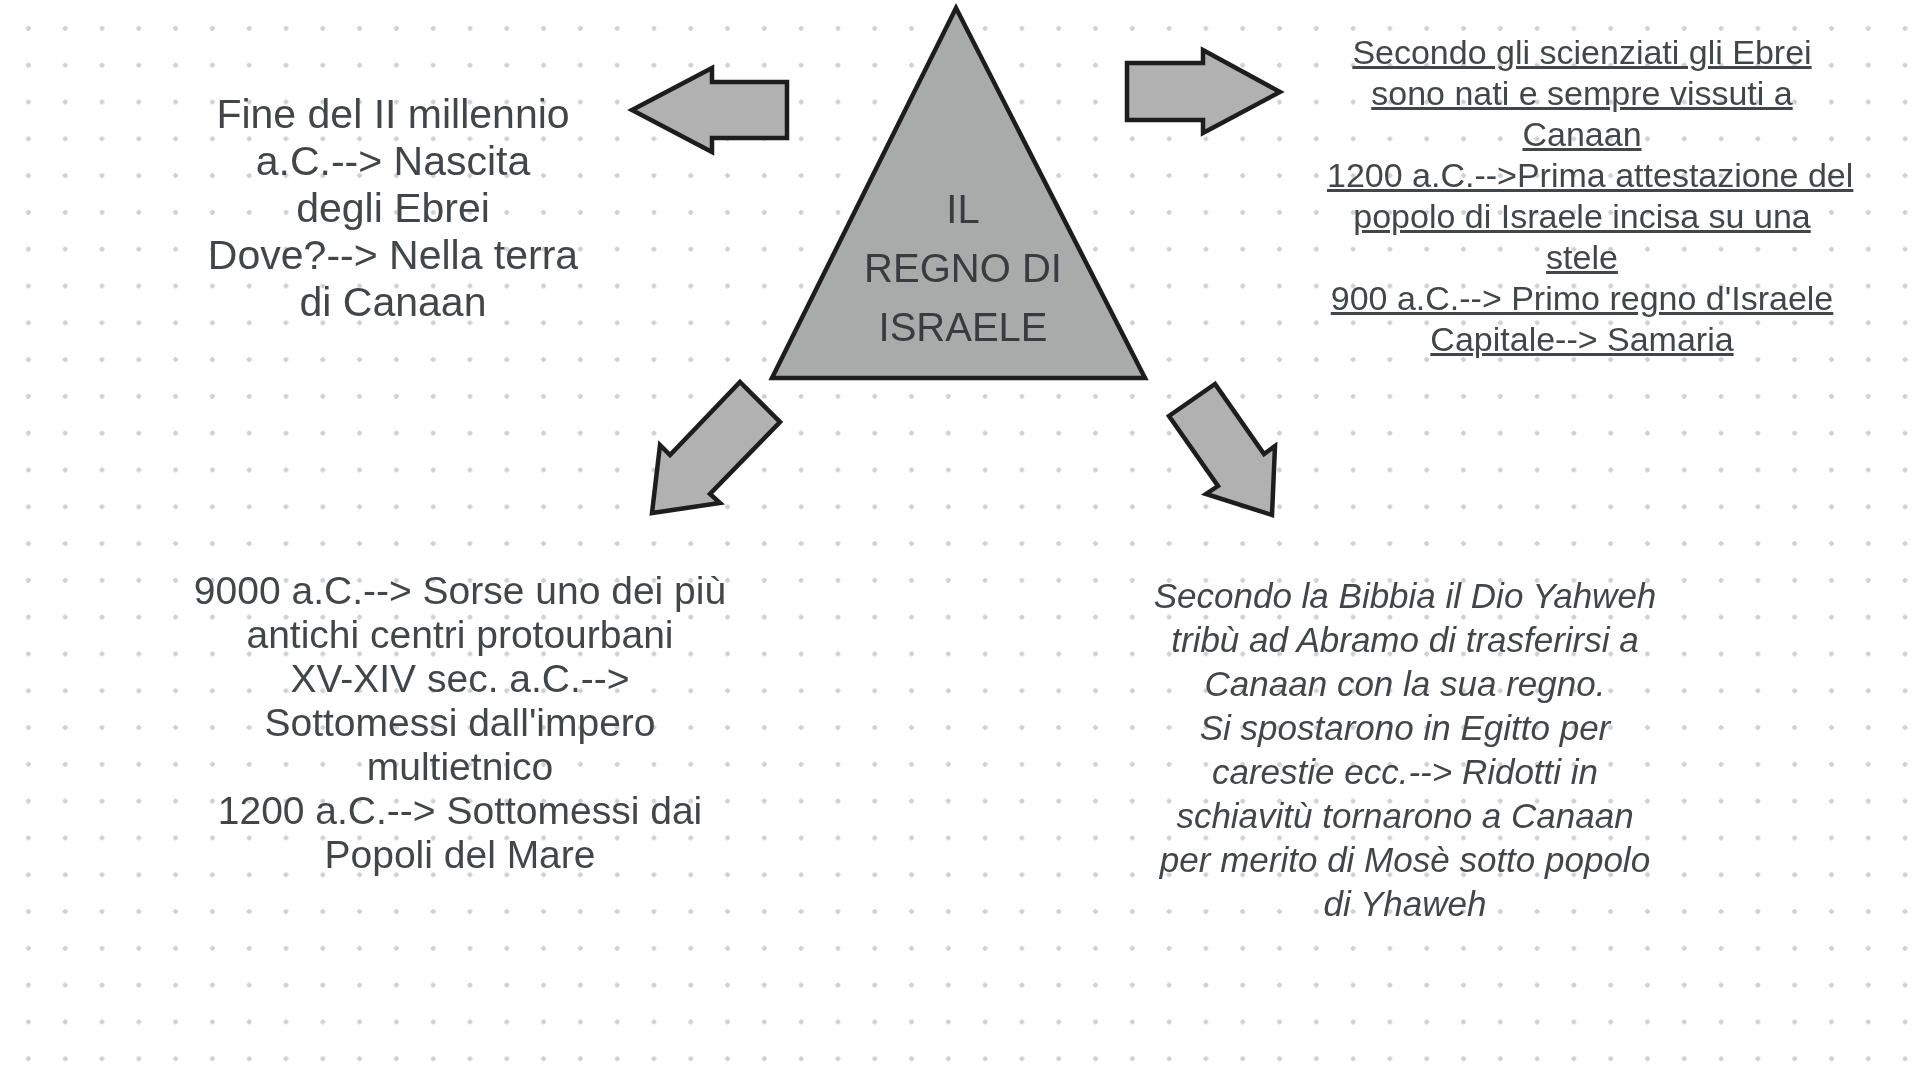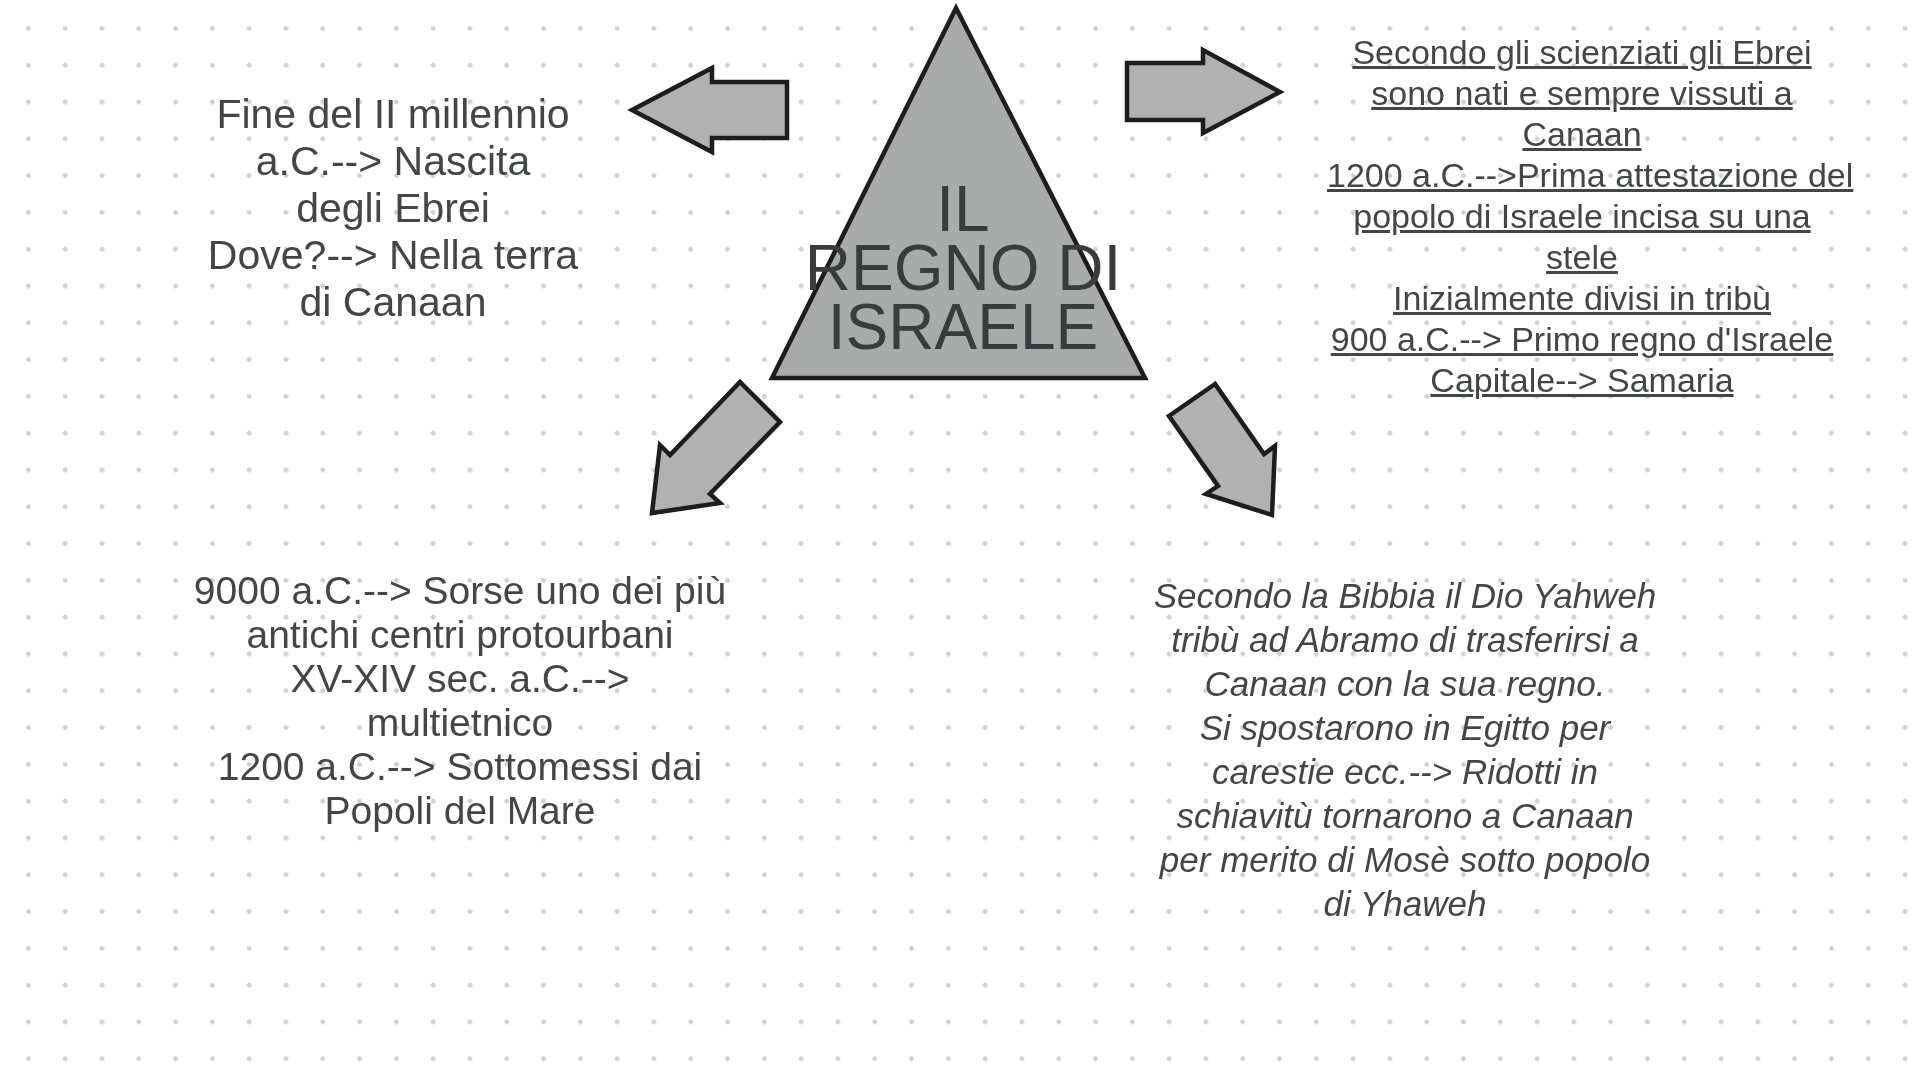--- a/index.html
+++ b/index.html
@@ -28,21 +28,21 @@
     z-index: 3;
     white-space: nowrap;
   }
   .node-top-left     { left: 183px;  top: 58px;  width: 420px; font-size: 41px; line-height: 47px; margin-top: 33px; }
   .node-top-right    { left: 1327px; top: 32px;  width: 510px; font-size: 34px; line-height: 41px; text-decoration: underline; }
   .node-bottom-left  { left: 190px;  top: 569px; width: 540px; font-size: 39px; line-height: 44px; text-align: center; }
   .node-bottom-right { left: 1135px; top: 574px; width: 540px; font-size: 35px; line-height: 44px; font-style: italic; }
   .center-title {
     position: absolute;
     left: 788px; top: 180px; width: 350px;
-    font-size: 64px; line-height: 59px;
+    font-size: 40px; line-height: 59px;
     text-align: center;
     color: var(--center-text);
     z-index: 2;
     white-space: nowrap;
   }
   svg.shape { position: absolute; overflow: visible; z-index: 1; }
   svg.shape polygon {
     fill: var(--shape-fill);
     stroke: var(--shape-stroke);
     stroke-width: 4.5;
@@ -87,28 +87,28 @@
     <div>Dove?--&gt; Nella terra</div>
     <div>di Canaan</div>
   </div>
 <div class="node node-top-right">
     <div>Secondo gli scienziati gli Ebrei</div>
     <div>sono nati e sempre vissuti a</div>
     <div>Canaan</div>
     <div>1200 a.C.--&gt;Prima attestazione del</div>
     <div>popolo di Israele incisa su una</div>
     <div>stele</div>
-    <div>Inizialmente divisi in tribù</div>
     <div>900 a.C.--&gt; Primo regno d'Israele</div>
     <div>Capitale--&gt; Samaria</div>
   </div>
 <div class="node node-bottom-left">
     <div>9000 a.C.--&gt; Sorse uno dei più</div>
     <div>antichi centri protourbani</div>
     <div>XV-XIV sec. a.C.--&gt;</div>
+    <div>Sottomessi dall'impero</div>
     <div>multietnico</div>
     <div>1200 a.C.--&gt; Sottomessi dai</div>
     <div>Popoli del Mare</div>
   </div>
 <div class="node node-bottom-right">
     <div>Secondo la Bibbia il Dio Yahweh</div>
     <div>tribù ad Abramo di trasferirsi a</div>
     <div>Canaan con la sua regno.</div>
     <div>Si spostarono in Egitto per</div>
     <div>carestie ecc.--&gt; Ridotti in</div>

